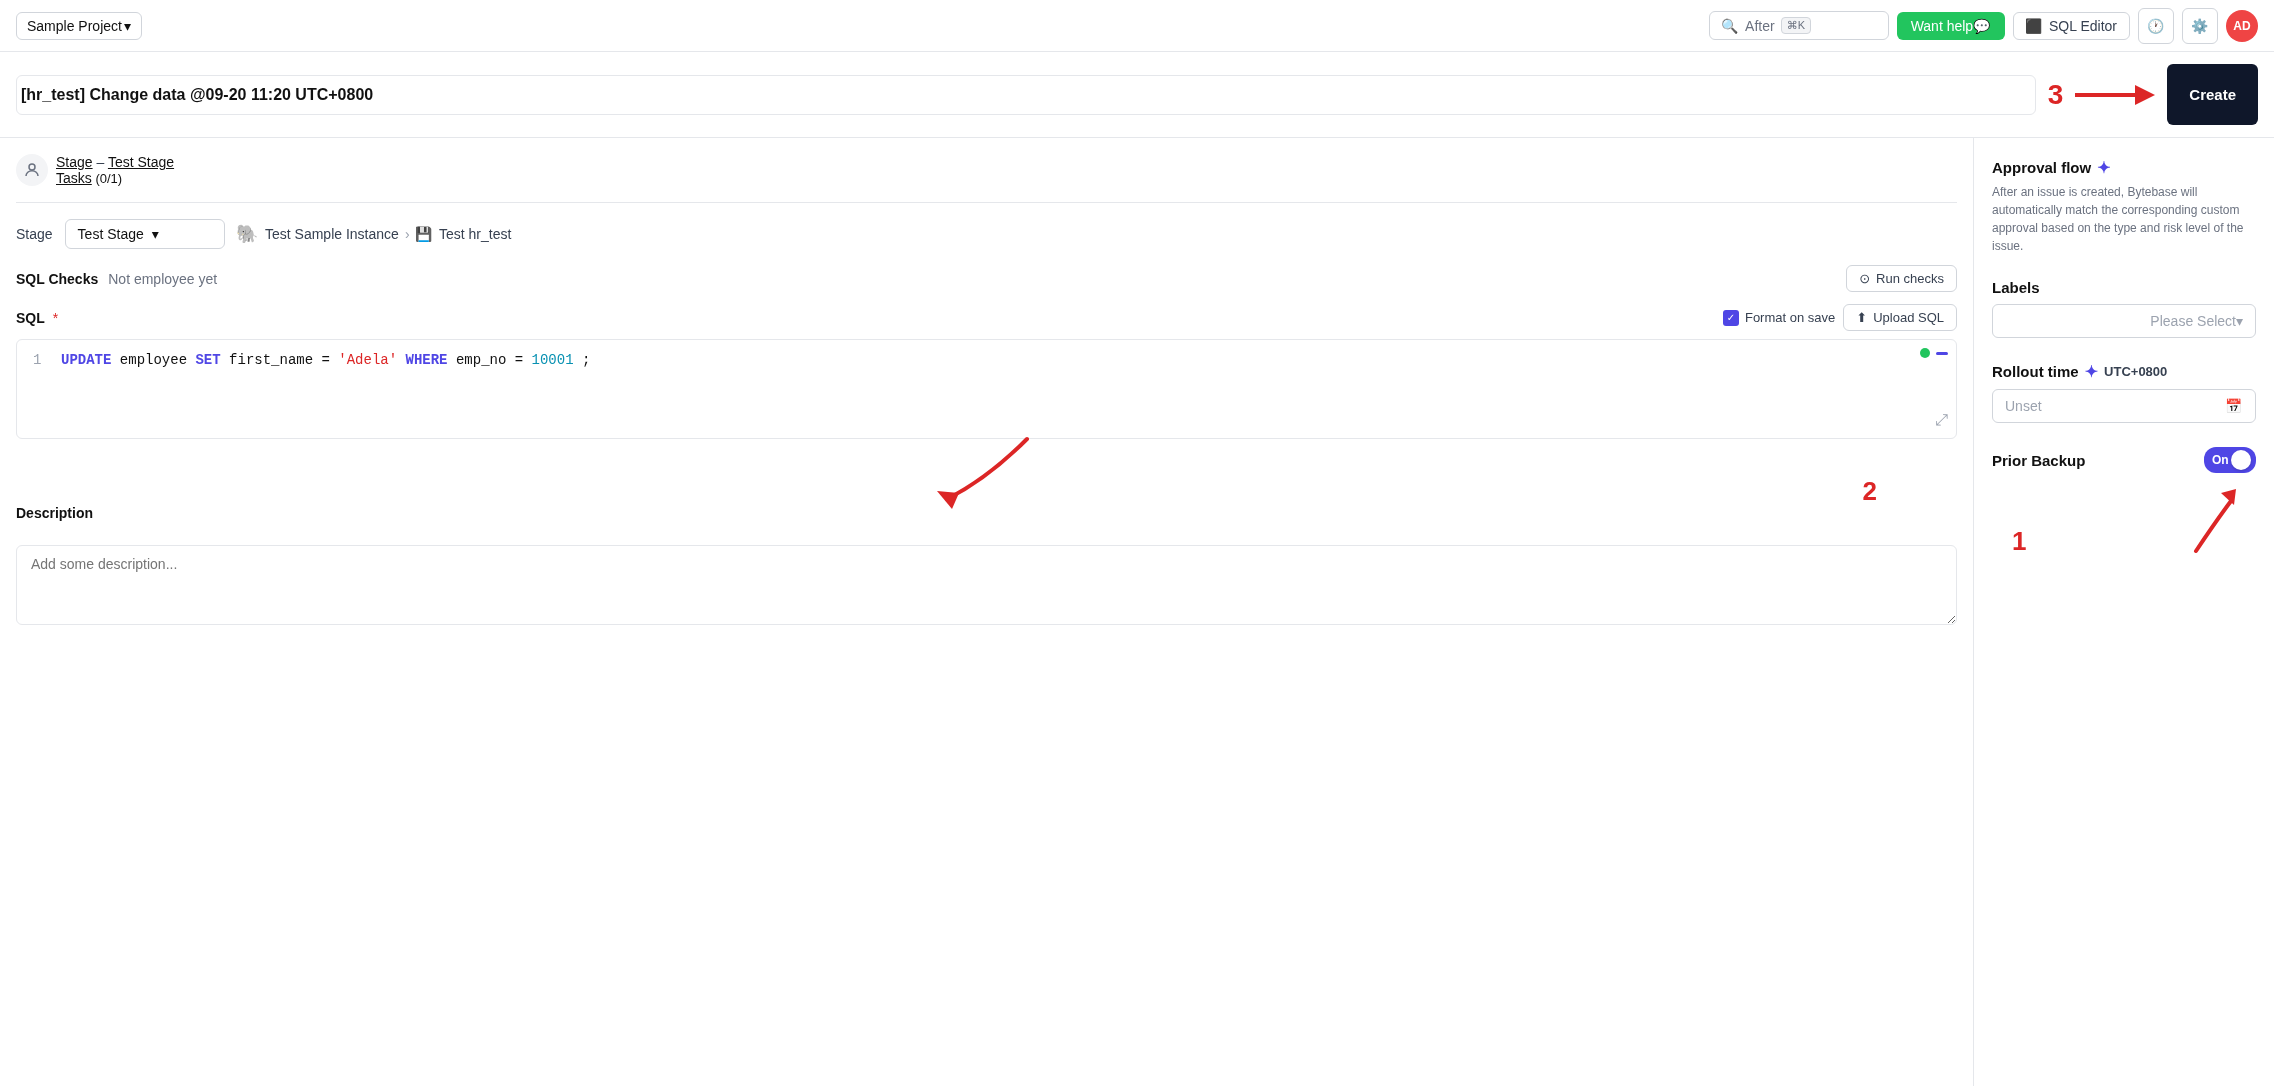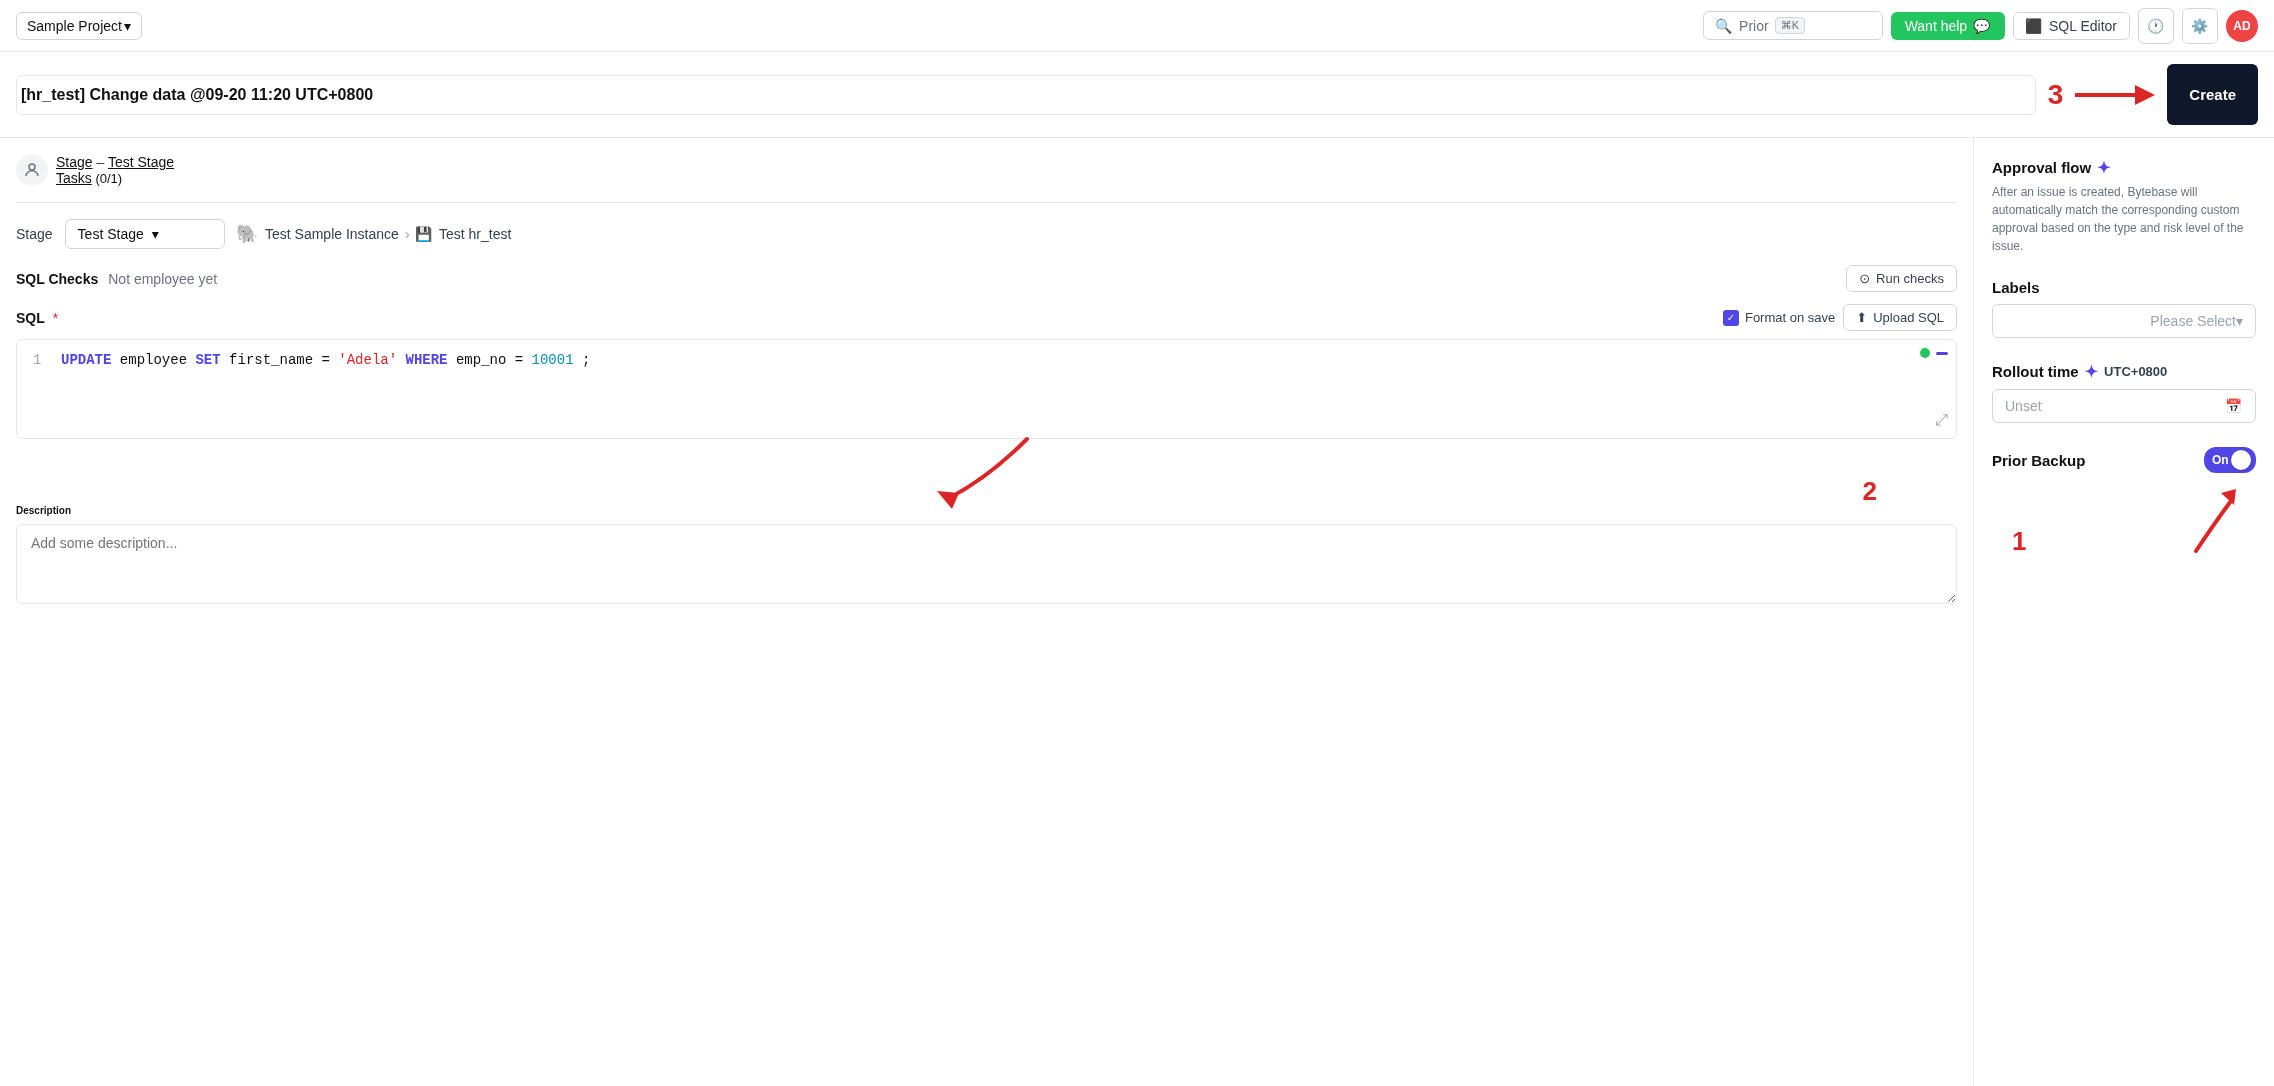--- a/index.html
+++ b/index.html
@@ -15,21 +15,21 @@
       border-radius: 6px; padding: 5px 10px; cursor: pointer; font-size: 14px;
     }
     .topnav-right { margin-left: auto; display: flex; align-items: center; gap: 8px; }
     .search-bar {
       display: flex; align-items: center; gap: 6px; border: 1px solid #d1d5db;
       border-radius: 6px; padding: 5px 12px; color: #6b7280; font-size: 14px; min-width: 180px;
     }
     .kbd { background: #f3f4f6; border: 1px solid #d1d5db; border-radius: 4px; padding: 1px 5px; font-size: 11px; color: #6b7280; }
     .want-help-btn {
       background: #22c55e; color: #fff; border: none; border-radius: 6px;
-      padding: 6px 14px; cursor: pointer; font-size: 14px; display: flex; align-items: center; gap: 6px;
+      padding: 6px 14px; cursor: pointer; font-size: 14px; display: flex; align-items: center; gap: 0;
     }
     .sql-editor-btn {
       display: flex; align-items: center; gap: 6px; border: 1px solid #d1d5db;
       border-radius: 6px; padding: 5px 12px; cursor: pointer; font-size: 14px; color: #374151;
     }
     .icon-btn {
       width: 36px; height: 36px; border: 1px solid #d1d5db; border-radius: 6px;
       display: flex; align-items: center; justify-content: center; cursor: pointer; color: #6b7280;
     }
     .avatar {
@@ -137,21 +137,21 @@
       position: absolute; top: 8px; right: 8px; display: flex; align-items: center; gap: 6px;
     }
     .green-dot { width: 10px; height: 10px; border-radius: 50%; background: #22c55e; }
     .blue-dash { width: 12px; height: 3px; background: #4f46e5; border-radius: 2px; }
     .expand-icon {
       position: absolute; bottom: 8px; right: 8px; color: #9ca3af; font-size: 16px; cursor: pointer;
     }
 
     
     .description-section {}
-    .desc-label { font-weight: 600; font-size: 10px; margin-bottom: 8px; }
+    .desc-label { font-weight: 600; font-size: 14px; margin-bottom: 24px; }
     .desc-textarea {
       width: 100%; border: 1px solid #e5e7eb; border-radius: 6px;
       padding: 10px 14px; font-size: 14px; color: #9ca3af; min-height: 80px;
       resize: vertical; outline: none; font-family: inherit;
     }
 
     
     .right-panel { width: 300px; padding: 20px 18px; overflow-y: auto; background: #fff; }
     .panel-section { margin-bottom: 24px; }
     .panel-title { font-size: 15px; font-weight: 600; display: flex; align-items: center; gap: 6px; margin-bottom: 6px; }
@@ -196,21 +196,21 @@
 <body>
 
 <nav class="topnav">
   <div class="project-selector">
     <span>Sample Project</span>
     <span>▾</span>
   </div>
   <div class="topnav-right">
     <div class="search-bar">
       <span>🔍</span>
-      <span>Prior</span>
+      <span>After</span>
       <span class="kbd">⌘K</span>
     </div>
     <button class="want-help-btn">
       <span>Want help</span>
       <span>💬</span>
     </button>
     <div class="sql-editor-btn">
       <span>⬛</span>
       <span>SQL Editor</span>
     </div>

